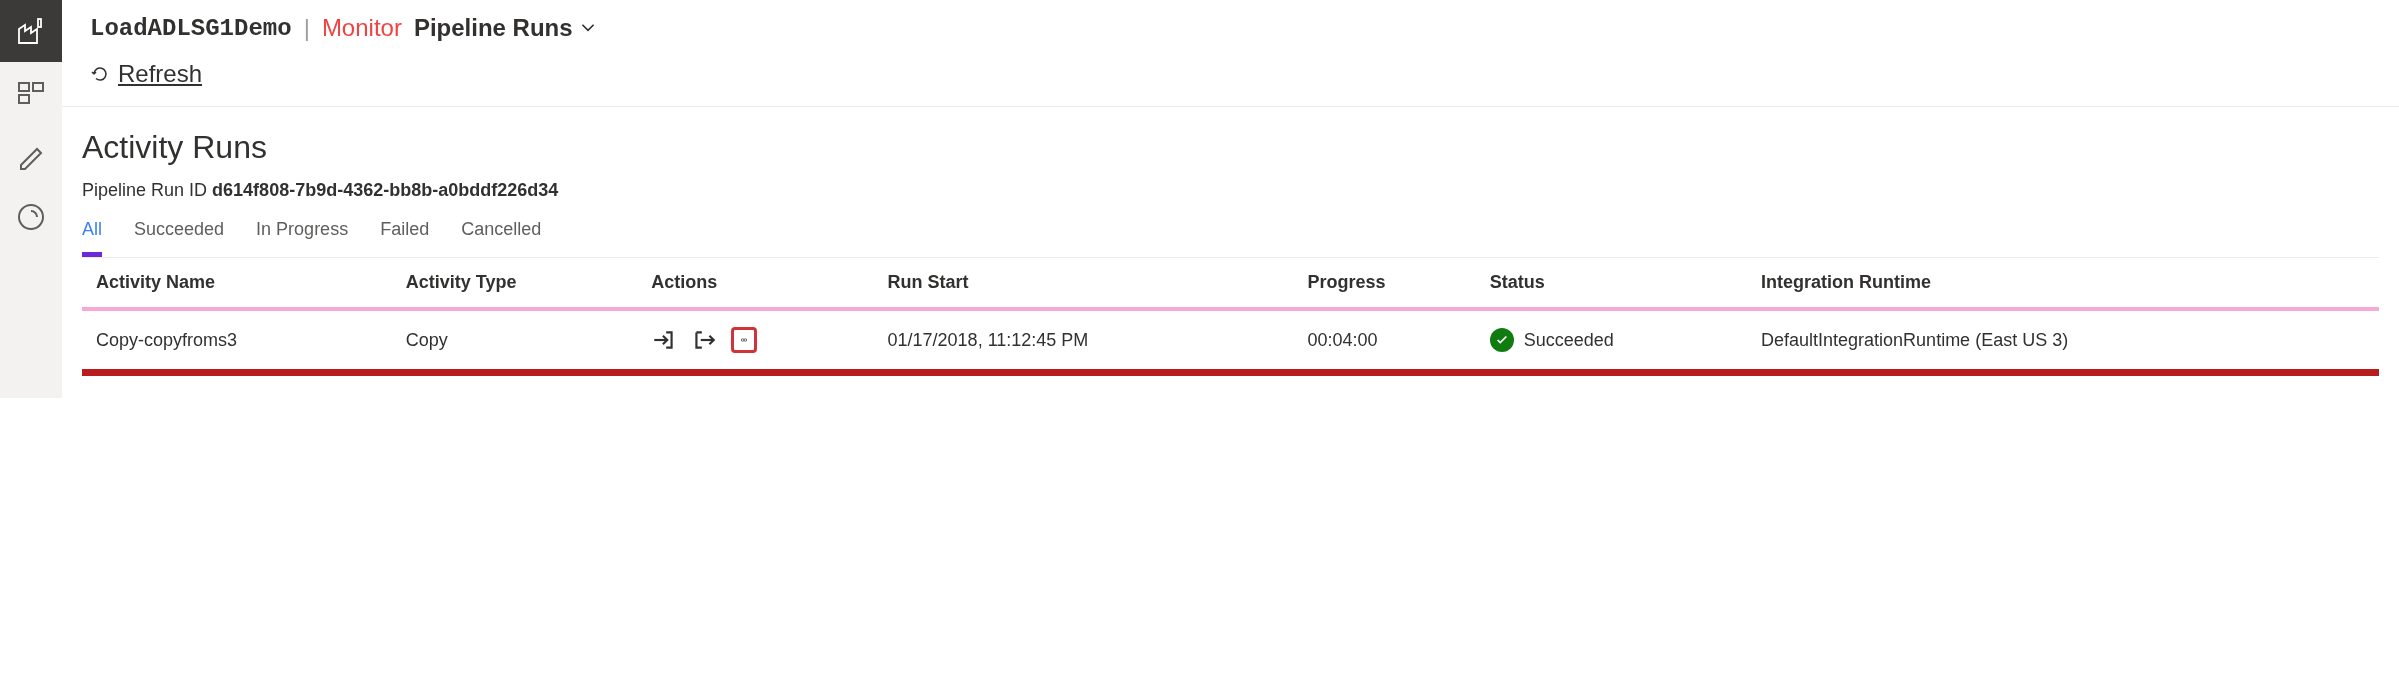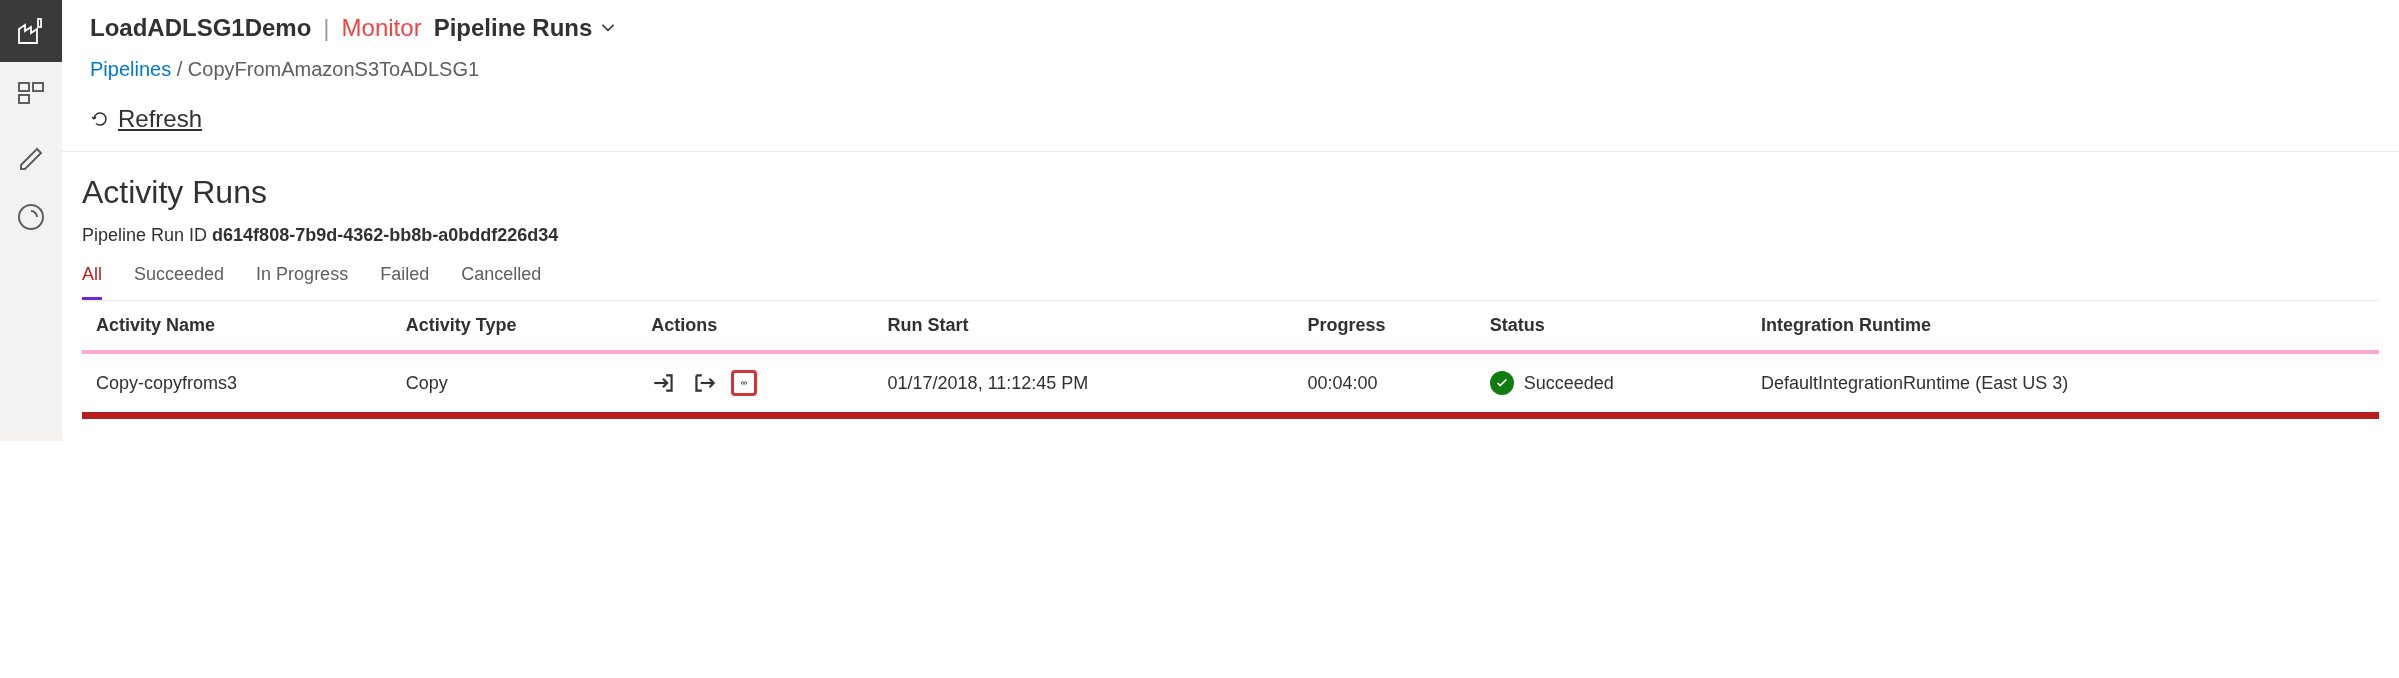--- a/index.html
+++ b/index.html
@@ -19,21 +19,21 @@
     .leftnav .navbtn svg { width: 32px; height: 32px; }
     .leftnav .navbtn:not(.dark) svg { stroke: #605e5c; }
 
     .main { flex: 1; display: flex; flex-direction: column; }
 
     .titlebar {
       display: flex; align-items: center; gap: 12px;
       padding: 14px 28px 12px;
       font-size: 24px; font-weight: 400;
     }
-    .titlebar .app { font-weight: 600; }
+    .titlebar .app { font-weight: 600; font-family: Liberation Mono, monospace; }
     .titlebar .sep { color: #a19f9d; font-weight: 300; }
     .titlebar .monitor { color: #ef4444; }
     .titlebar .pipeline { font-weight: 600; }
     .titlebar .chev { width: 18px; height: 18px; }
 
     .crumbs {
       padding: 4px 28px 18px;
       font-size: 20px; color: #605e5c;
     }
     .crumbs a { color: #0078d4; text-decoration: none; }
@@ -52,21 +52,21 @@
     h2 { font-size: 32px; font-weight: 400; margin-bottom: 14px; }
 
     .runid { font-size: 18px; margin-bottom: 18px; }
     .runid b { font-weight: 700; }
 
     .tabs {
       display: flex; gap: 32px; font-size: 18px; color: #605e5c;
       border-bottom: 1px solid #edebe9;
     }
     .tabs span { padding: 0 0 12px; cursor: pointer; }
-    .tabs span.active { color: #b91c1c; border-bottom: 3px solid #6d28d9; font-weight: 400; }
+    .tabs span.active { color: #3b82f6; border-bottom: 5px solid #6d28d9; font-weight: 400; }
 
     table { width: 100%; border-collapse: collapse; font-size: 18px; }
     th { text-align: left; font-weight: 600; padding: 14px 8px; border-bottom: 4px solid #f9a8d4; }
     th:first-child, td:first-child { padding-left: 14px; }
     td { padding: 16px 8px; border-bottom: 7px solid #b91c1c; }
 
     .actions-cell { display: flex; align-items: center; gap: 14px; }
     .actions-cell .ico { width: 26px; height: 26px; display: flex; align-items: center; justify-content: center; cursor: pointer; }
     .actions-cell .highlighted {
       border: 3px solid #d13438; border-radius: 4px; padding: 2px 6px;
@@ -116,25 +116,20 @@
     <span class="sep">|</span>
     <span class="monitor">Monitor</span>
     <span class="pipeline">
       <span>Pipeline Runs</span>
       <svg class="chev" viewBox="0 0 16 16">
           <path d="M3 6 L8 11 L13 6" fill="none" stroke="#323130" stroke-width="1.5"></path>
         </svg>
     </span>
   </div>
 
-  <div class="crumbs">
-    <a href="#">Pipelines</a>
-    <span> / </span>
-    <span>CopyFromAmazonS3ToADLSG1</span>
-  </div>
 
   <div class="refresh-row">
     <span style="display:flex;align-items:center;gap:8px;cursor:pointer;">
       <svg viewBox="0 0 20 20">
           <path d="M4 10 a6 6 0 1 1 2 4.5 M4 10 l-2 -2 M4 10 l2 -2" fill="none" stroke="#323130" stroke-width="1.5"></path>
         </svg>
       <span>Refresh</span>
     </span>
   </div>
 

